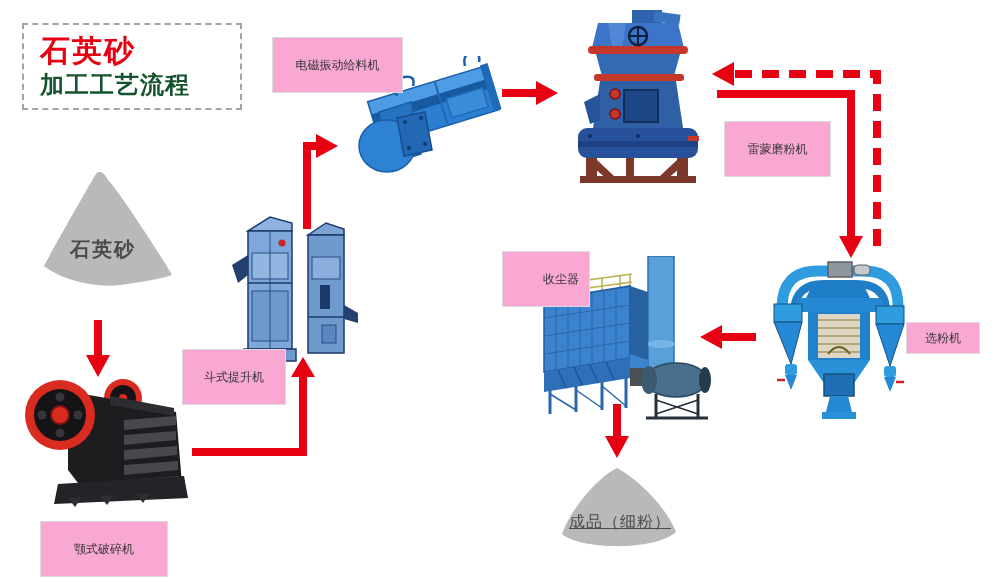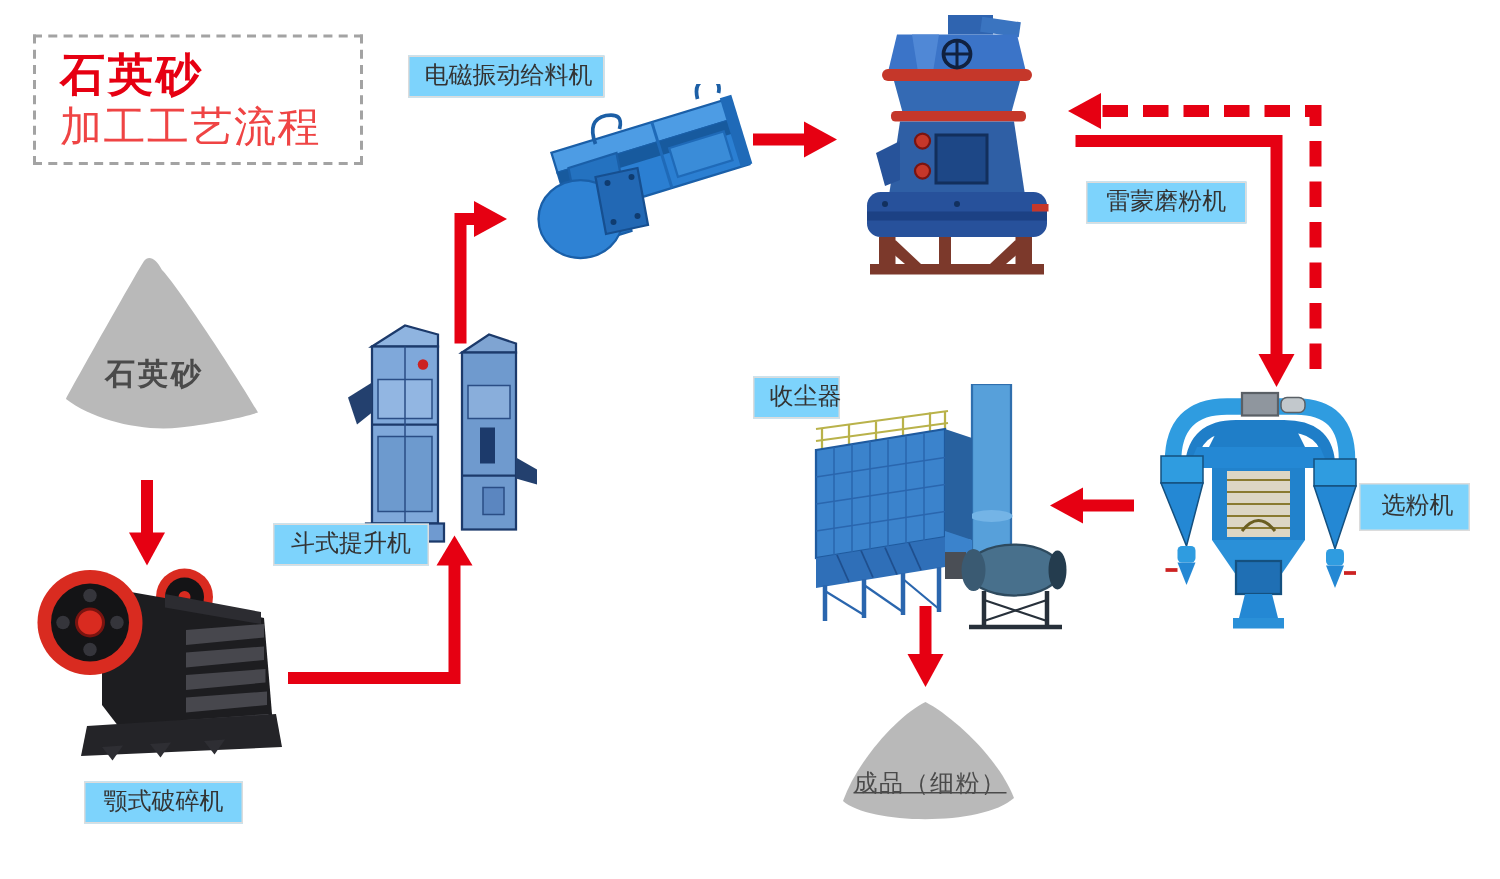--- a/index.html
+++ b/index.html
@@ -8,26 +8,26 @@
     font-family:"Liberation Sans","DejaVu Sans",sans-serif;
   }
   .abs{position:absolute;}
   
   #title-box{
     left:22px;top:23px;width:220px;height:87px;box-sizing:border-box;
     border:2px dashed #a3a3a3;padding:9px 0 0 16px;line-height:34px;
     background:#fff;z-index:6;
   }
   #title-box .t1{color:#e60012;font-size:30px;font-weight:700;letter-spacing:2px;}
-  #title-box .t2{color:#ef4444;font-size:28px;font-weight:400;letter-spacing:1px;}
+  #title-box .t2{color:#14532d;font-size:24px;font-weight:700;letter-spacing:1px;}
   
   .chip{
-    box-sizing:border-box;background:#7dd3fc;border:1px solid #dcdcdc;color:#333;
-    font-size:16px;line-height:22px;text-align:center;white-space:nowrap;
-    padding:2px 10px;z-index:7;
+    box-sizing:border-box;background:#f9a8d4;border:1px solid #dcdcdc;color:#333;
+    font-size:12px;line-height:22px;text-align:center;white-space:nowrap;
+    padding:16px 10px;z-index:7;
   }
   
   .pile-text{color:#4a4a4a;text-align:center;z-index:6;}
   #quartz-caption{left:48px;top:236px;width:110px;font-size:20px;font-weight:700;letter-spacing:2px;}
   #product-caption{left:556px;top:512px;width:128px;font-size:16px;font-weight:500;letter-spacing:1px;text-decoration:underline;}
   svg{display:block;}
   .layer{position:absolute;left:0;top:0;z-index:3;}
   #arrow-layer{z-index:5;pointer-events:none;}
   .machine{z-index:4;}
 </style>
@@ -303,18 +303,18 @@
 
       <g>
         <line x1="617" y1="404" x2="617" y2="438" stroke-width="8"></line>
         <polygon points="605,436 629,436 617,458" stroke="none"></polygon>
       </g>
     </g>
   </svg>
 
   <div class="abs chip" style="left:272px;top:37px;width:131px;">电磁振动给料机</div>
   <div class="abs chip" style="left:724px;top:121px;width:107px;font-family:Liberation Serif, serif;">雷蒙磨粉机</div>
-  <div class="abs chip" style="left:502px;top:251px;width:58px;">收尘器</div>
-  <div class="abs chip" style="left:906px;top:322px;width:74px;padding-top:4px;padding-bottom:4px;text-align:right;">选粉机</div>
+  <div class="abs chip" style="left:502px;top:251px;width:88px;text-align:right;">收尘器</div>
+  <div class="abs chip" style="left:906px;top:322px;width:74px;padding-top:4px;padding-bottom:4px;">选粉机</div>
   <div class="abs chip" style="left:182px;top:349px;width:104px;">斗式提升机</div>
-  <div class="abs chip" style="left:56px;top:521px;width:106px;">颚式破碎机</div>
+  <div class="abs chip" style="left:40px;top:521px;width:128px;">颚式破碎机</div>
 
 </div>
 
 </body></html>

